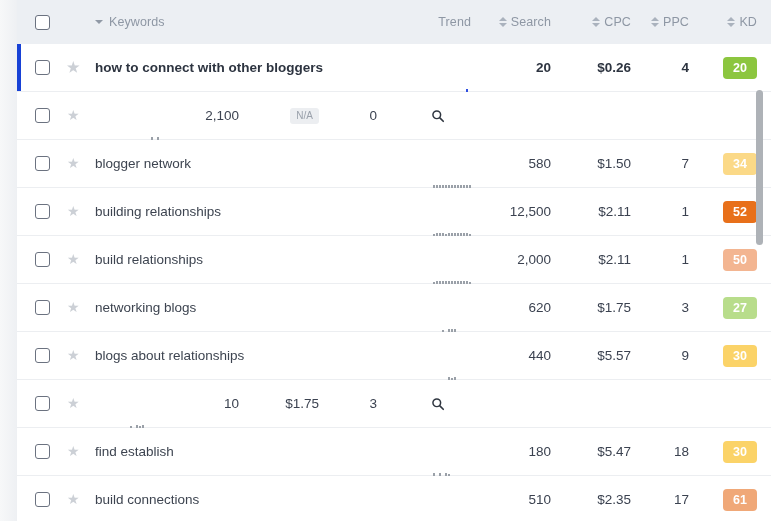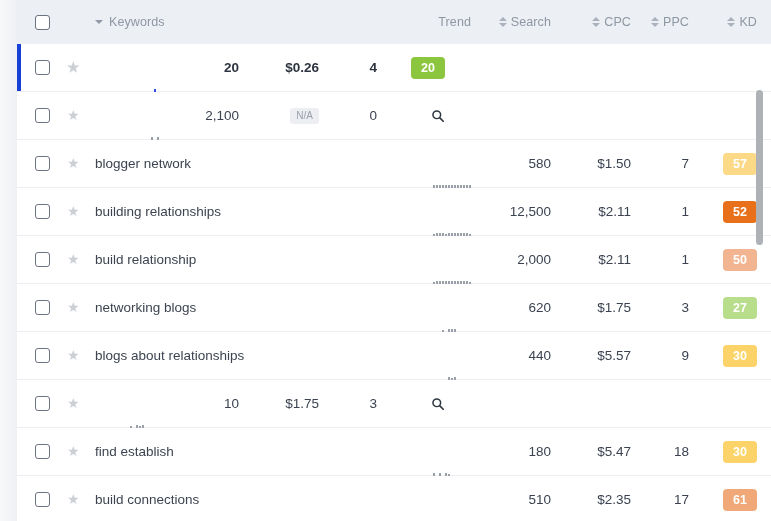--- a/index.html
+++ b/index.html
@@ -238,20 +238,23 @@
   </div>
 
   <div class="tbody" id="tbody">
       <div class="row selected">
         <div class="cell col-check" style="justify-content: center;">
           <span class="chk"></span>
         </div>
         <div class="cell col-star">
           <span class="star">★</span>
         </div>
+        <div class="cell col-kw">
+          <span class="kw-text">how to connect with other bloggers</span>
+        </div>
         <div class="cell col-trend" style="align-items: flex-end; height: 100%;">
           <div class="spark">
             <i style="height: 4px;"></i>
             <i style="height: 9px;"></i>
             <i style="height: 3px;"></i>
             <i style="height: 13px;"></i>
             <i style="height: 16px;"></i>
             <i style="height: 14px;"></i>
             <i style="height: 9px;"></i>
             <i style="height: 16px;"></i>
@@ -329,21 +332,21 @@
             <i style="height: 20px;"></i>
             <i style="height: 20px;"></i>
             <i style="height: 20px;"></i>
             <i style="height: 20px;"></i>
           </div>
         </div>
         <div class="cell col-search">580</div>
         <div class="cell col-cpc">$1.50</div>
         <div class="cell col-ppc">7</div>
         <div class="cell col-kd">
-          <span class="kd-badge" style="background: rgb(251, 217, 135);">57</span>
+          <span class="kd-badge" style="background: rgb(251, 217, 135);">34</span>
         </div>
       </div>
       <div class="row">
         <div class="cell col-check" style="justify-content: center;">
           <span class="chk"></span>
         </div>
         <div class="cell col-star">
           <span class="star">★</span>
         </div>
         <div class="cell col-kw">
@@ -374,21 +377,21 @@
         </div>
       </div>
       <div class="row">
         <div class="cell col-check" style="justify-content: center;">
           <span class="chk"></span>
         </div>
         <div class="cell col-star">
           <span class="star">★</span>
         </div>
         <div class="cell col-kw">
-          <span class="kw-text">build relationship</span>
+          <span class="kw-text">build relationships</span>
         </div>
         <div class="cell col-trend" style="align-items: flex-end; height: 100%;">
           <div class="spark">
             <i style="height: 19px;"></i>
             <i style="height: 20px;"></i>
             <i style="height: 20px;"></i>
             <i style="height: 20px;"></i>
             <i style="height: 20px;"></i>
             <i style="height: 20px;"></i>
             <i style="height: 20px;"></i>

